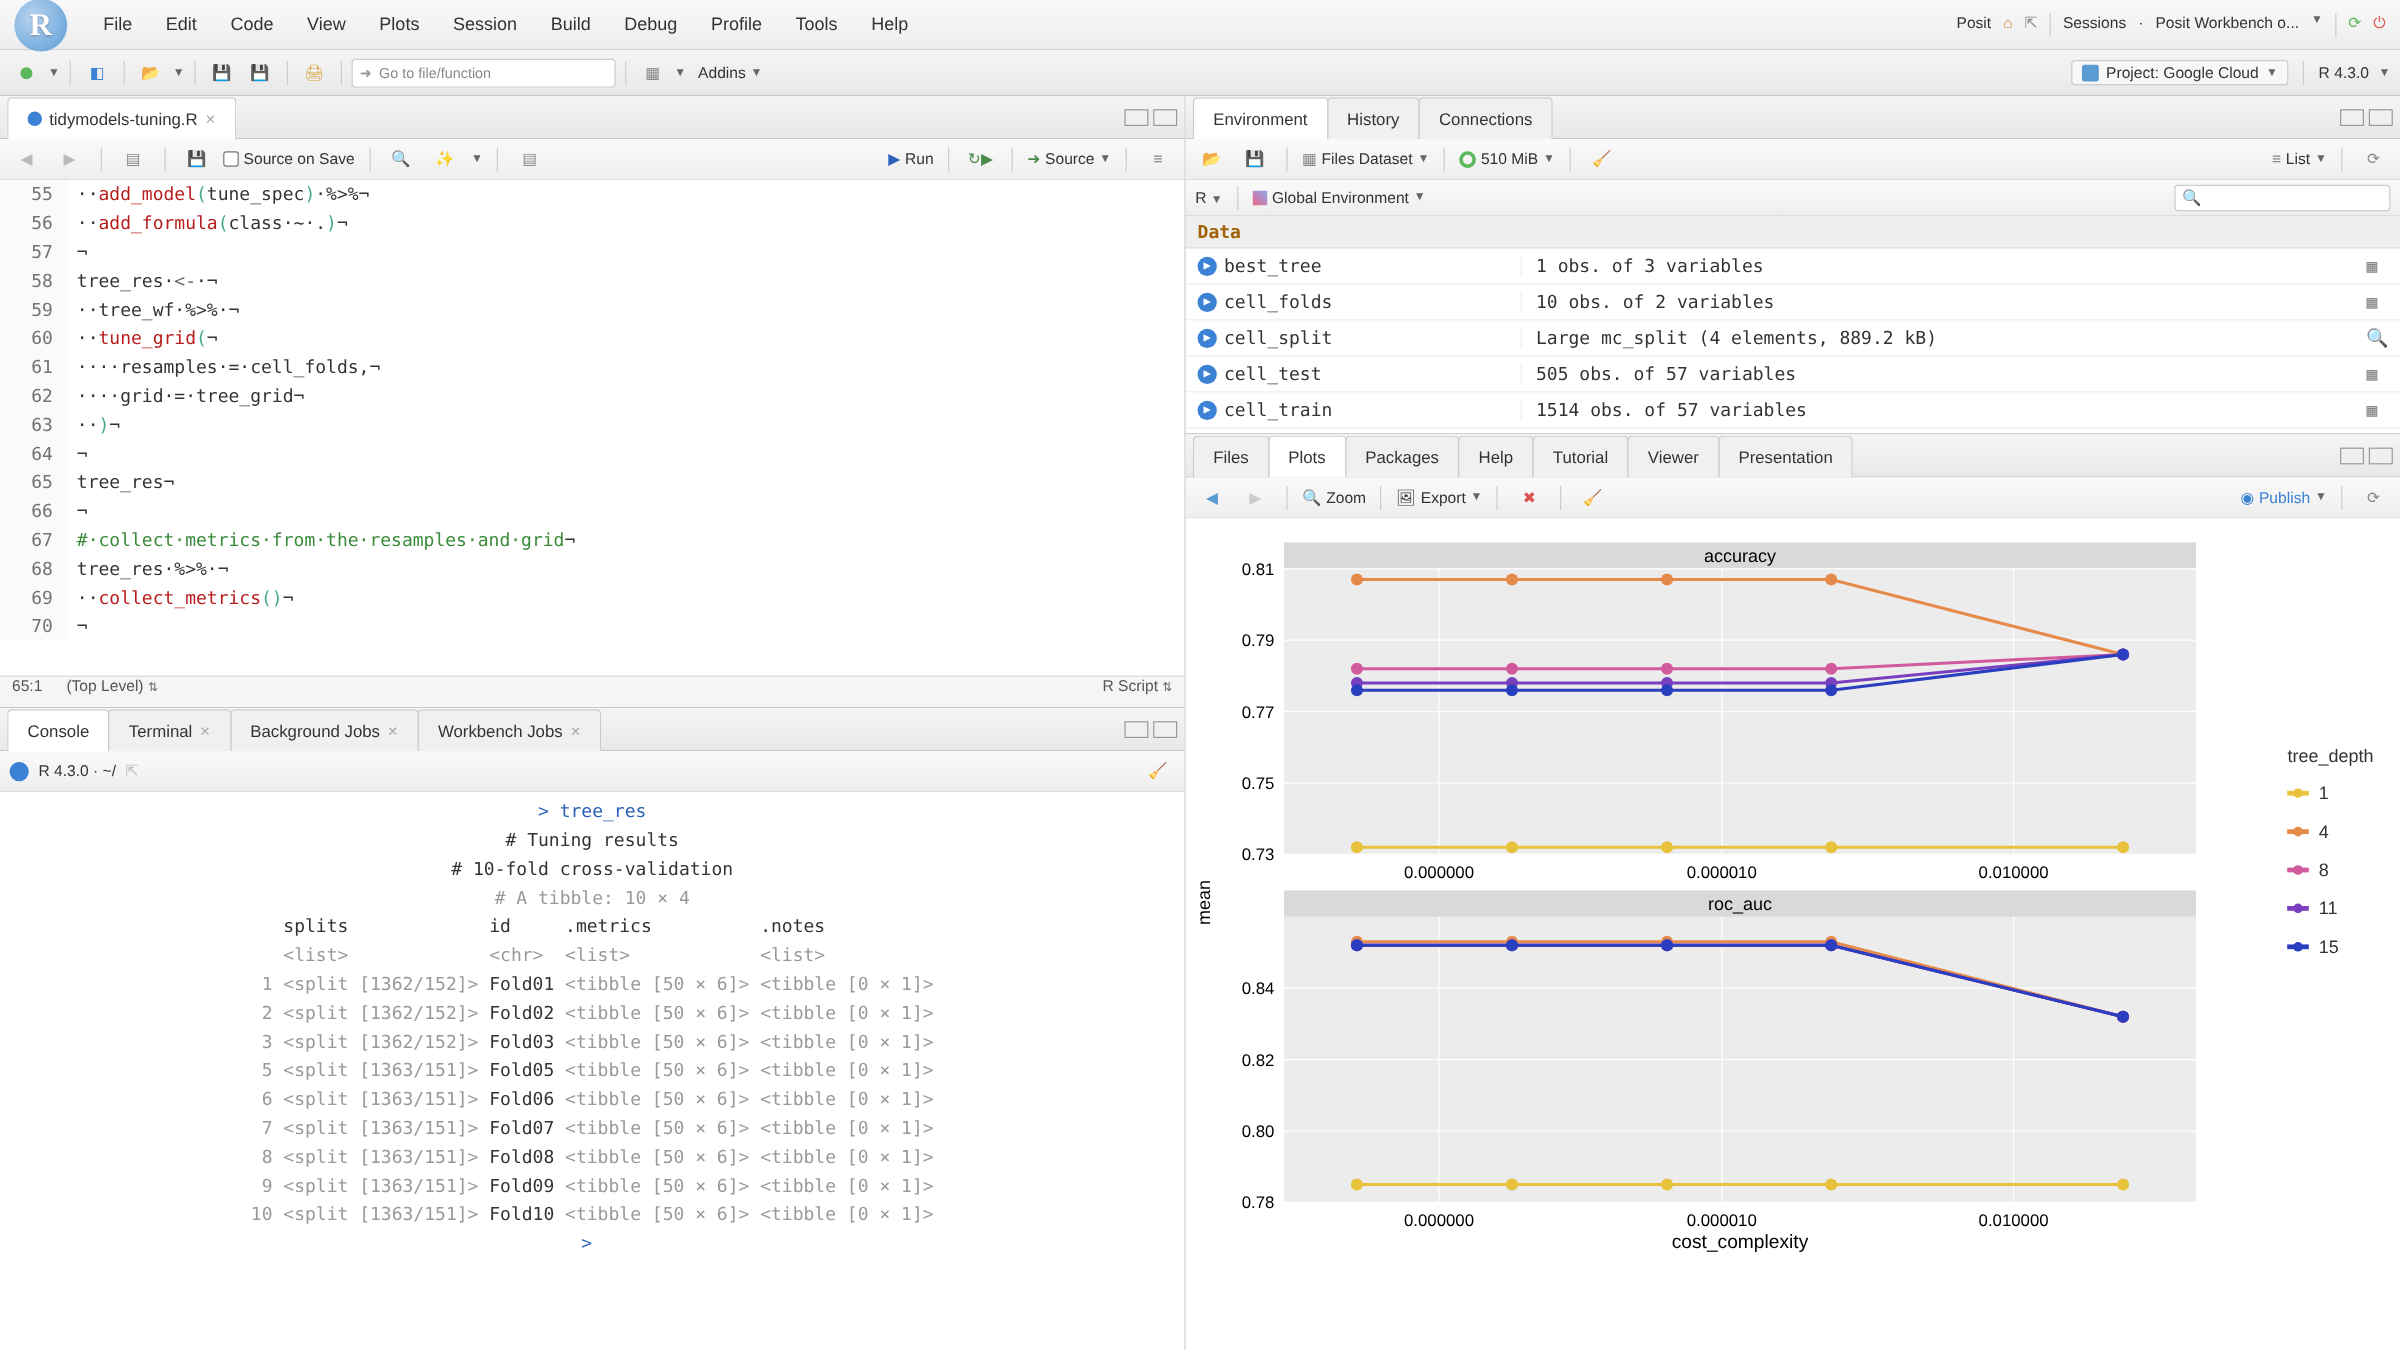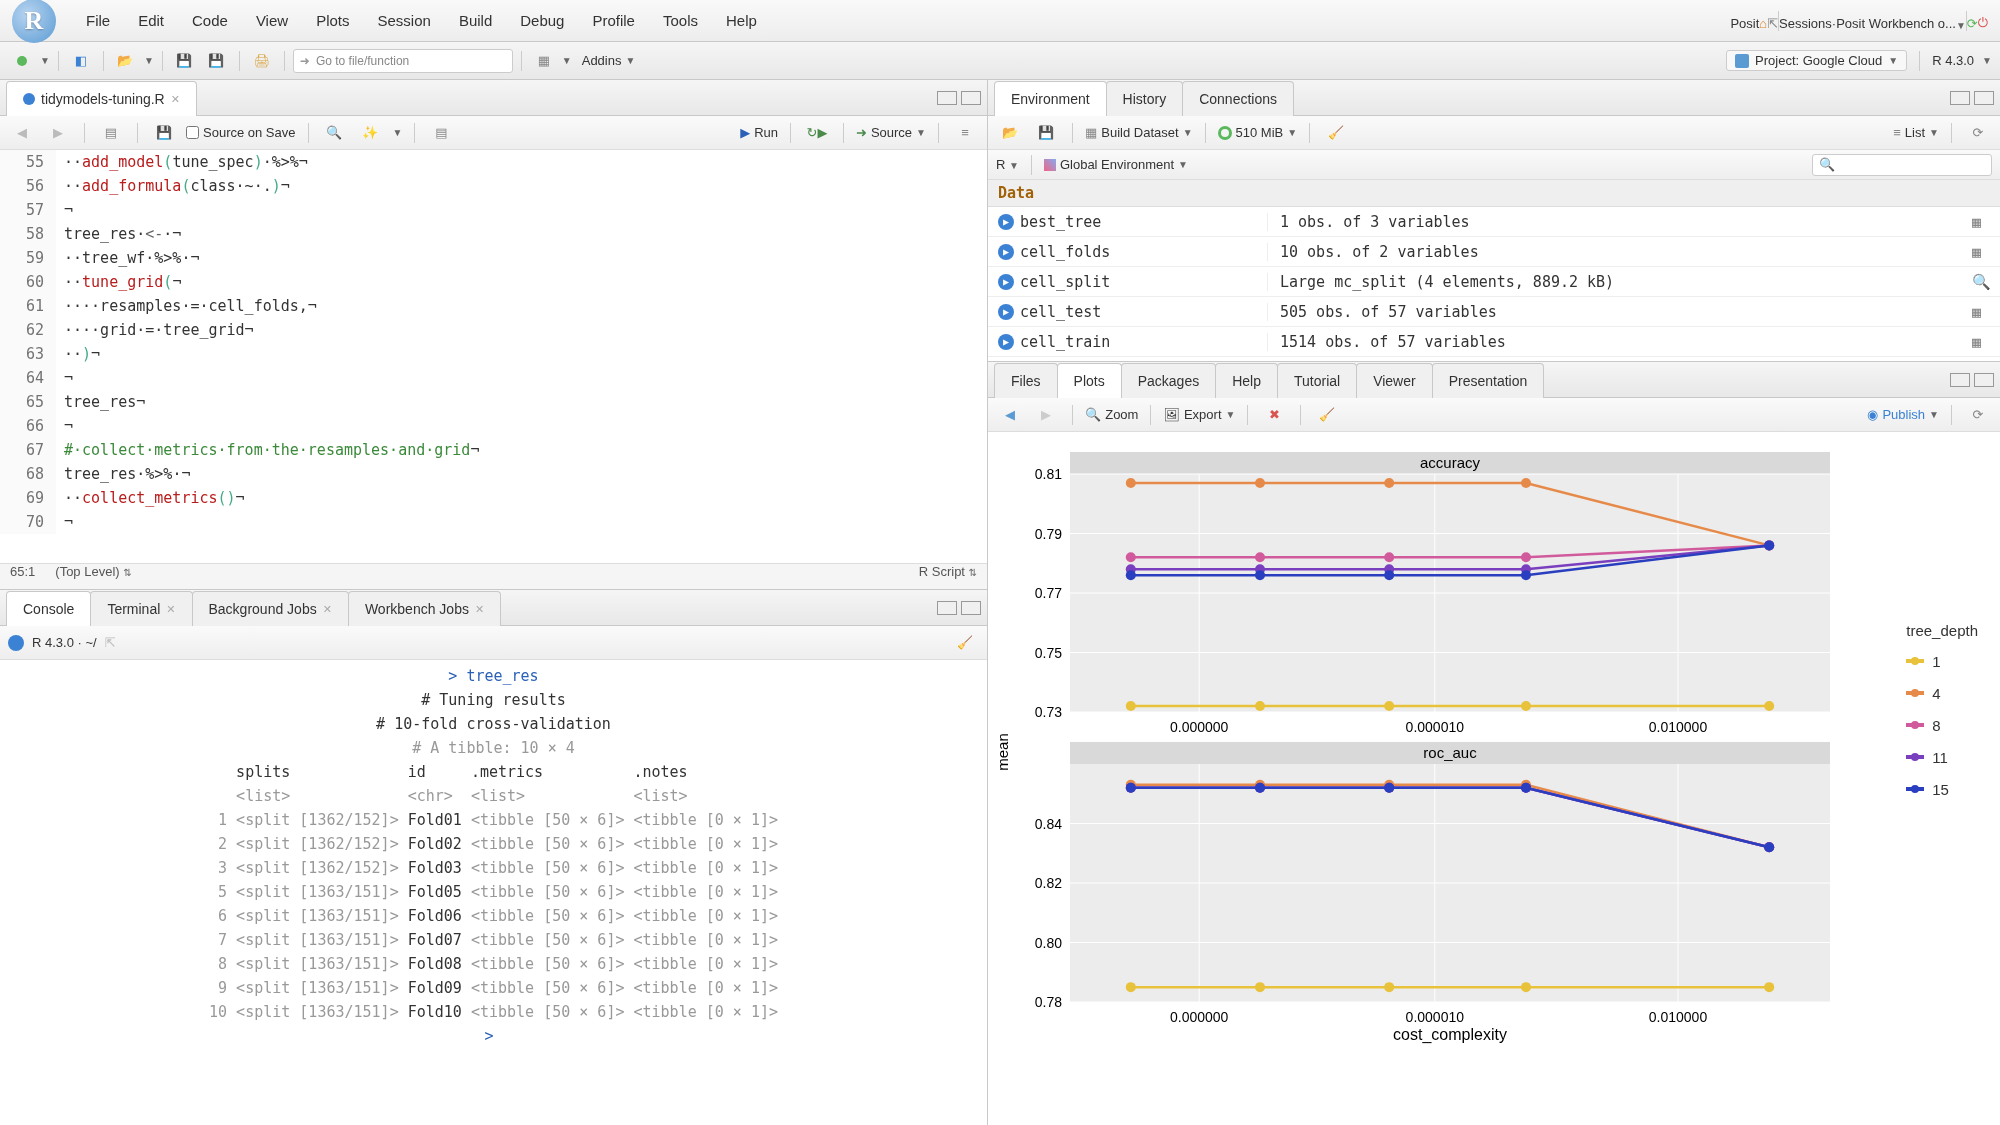--- a/index.html
+++ b/index.html
@@ -1,20 +1,20 @@
 <!DOCTYPE html>
 <html><head>
 <meta charset="utf-8">
 <style>
 * { margin: 0; padding: 0; box-sizing: border-box; }
 body { font-family: "Lucida Grande", -apple-system, sans-serif; font-size: 13px; color: #333; background: #fff; overflow: hidden; width: 2000px; height: 1125px; }
 .menubar { height: 42px; background: linear-gradient(#f9f9f9,#ededed); border-bottom: 1px solid #c8c8c8; display: flex; align-items: center; padding: 0 12px; }
 .r-logo { width: 44px; height: 44px; border-radius: 50%; background: radial-gradient(circle at 35% 35%, #b8d4f0 0%, #5a9bd4 100%); display: flex; align-items: center; justify-content: center; color: #fff; font-weight: bold; font-size: 26px; margin-right: 16px; font-family: serif; text-shadow: 0 1px 2px rgba(0,0,0,.3); }
 .menubar-item { padding: 6px 14px; cursor: pointer; font-size: 15px; }
-.menubar-right { margin-left: auto; display: flex; align-items: flex-end; gap: 0; }
+.menubar-right { margin-left: auto; display: flex; align-items: flex-start; gap: 10px; }
 .menubar-right .sep { width: 1px; height: 20px; background: #ccc; }
 .toolbar { height: 38px; background: linear-gradient(#f5f5f5,#e8e8e8); border-bottom: 1px solid #c8c8c8; display: flex; align-items: center; padding: 0 8px; gap: 4px; }
 .tb-btn { width: 28px; height: 24px; display: inline-flex; align-items: center; justify-content: center; cursor: pointer; border-radius: 3px; }
 .tb-sep { width: 1px; height: 20px; background: #ccc; margin: 0 4px; }
 .goto-box { min-width: 220px; height: 24px; border: 1px solid #ccc; border-radius: 3px; background: #fff; display: flex; align-items: center; padding: 0 6px; color: #888; font-size: 12px; gap: 6px; }
 .toolbar-right { margin-left: auto; display: flex; align-items: center; gap: 8px; }
 .proj-box { border: 1px solid #ccc; border-radius: 3px; padding: 2px 8px; background: #f8f8f8; display: flex; align-items: center; gap: 6px; }
 .main { display: flex; height: calc(1125px - 80px); }
 .left-col { width: 988px; display: flex; flex-direction: column; border-right: 1px solid #c8c8c8; }
 .right-col { flex: 1; display: flex; flex-direction: column; }
@@ -270,21 +270,21 @@
           <div class="mini-btn"></div>
           <div class="mini-btn"></div>
         </div>
       </div>
       <div class="pane-toolbar">
         <span class="tb-btn" style="color:#d9a23a">📂</span>
         <span class="tb-btn" style="color:#5a9bd4">💾</span>
         <span class="tb-sep"></span>
         <span style="display:flex;align-items:center;gap:4px">
             <span style="color:#888">▦</span>
-            <span>Build Dataset</span>
+            <span>Files Dataset</span>
             <span class="chev">▼</span>
           </span>
         <span class="tb-sep"></span>
         <span style="display:flex;align-items:center;gap:4px">
             <span style="width:14px;height:14px;border-radius:50%;border:3px solid #5cb85c;display:inline-block"></span>
             <span>510 MiB</span>
             <span class="chev">▼</span>
           </span>
         <span class="tb-sep"></span>
         <span class="tb-btn">🧹</span>

